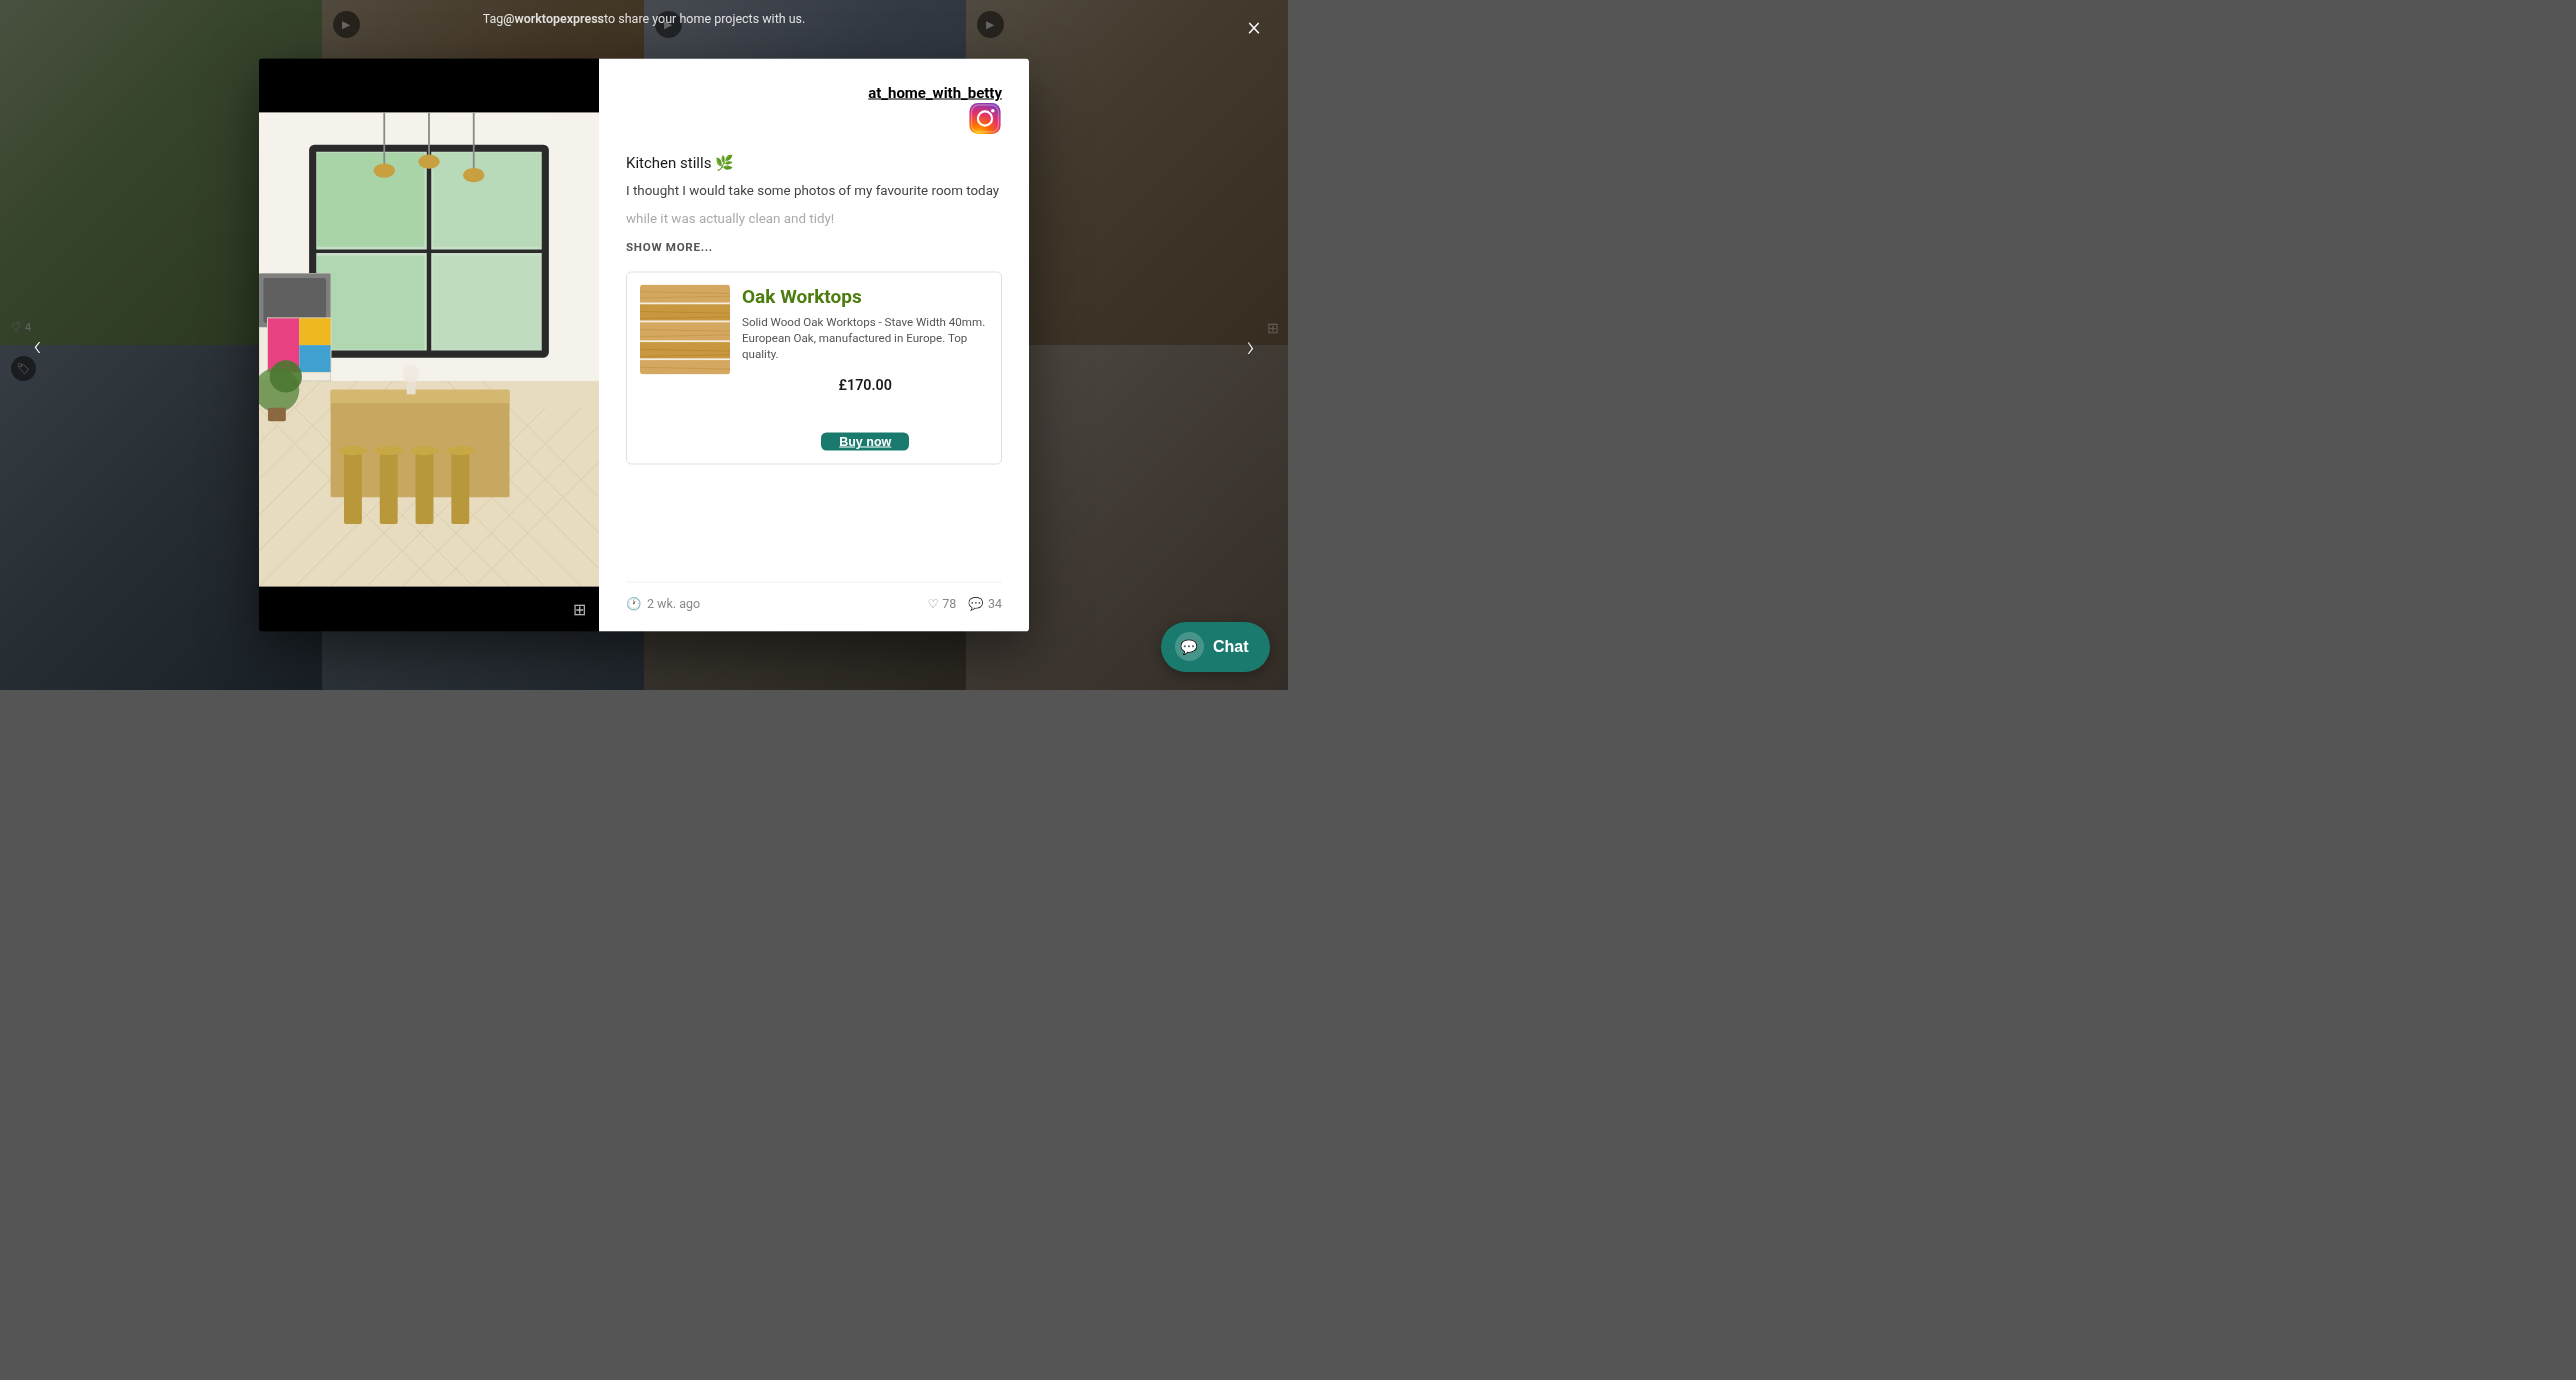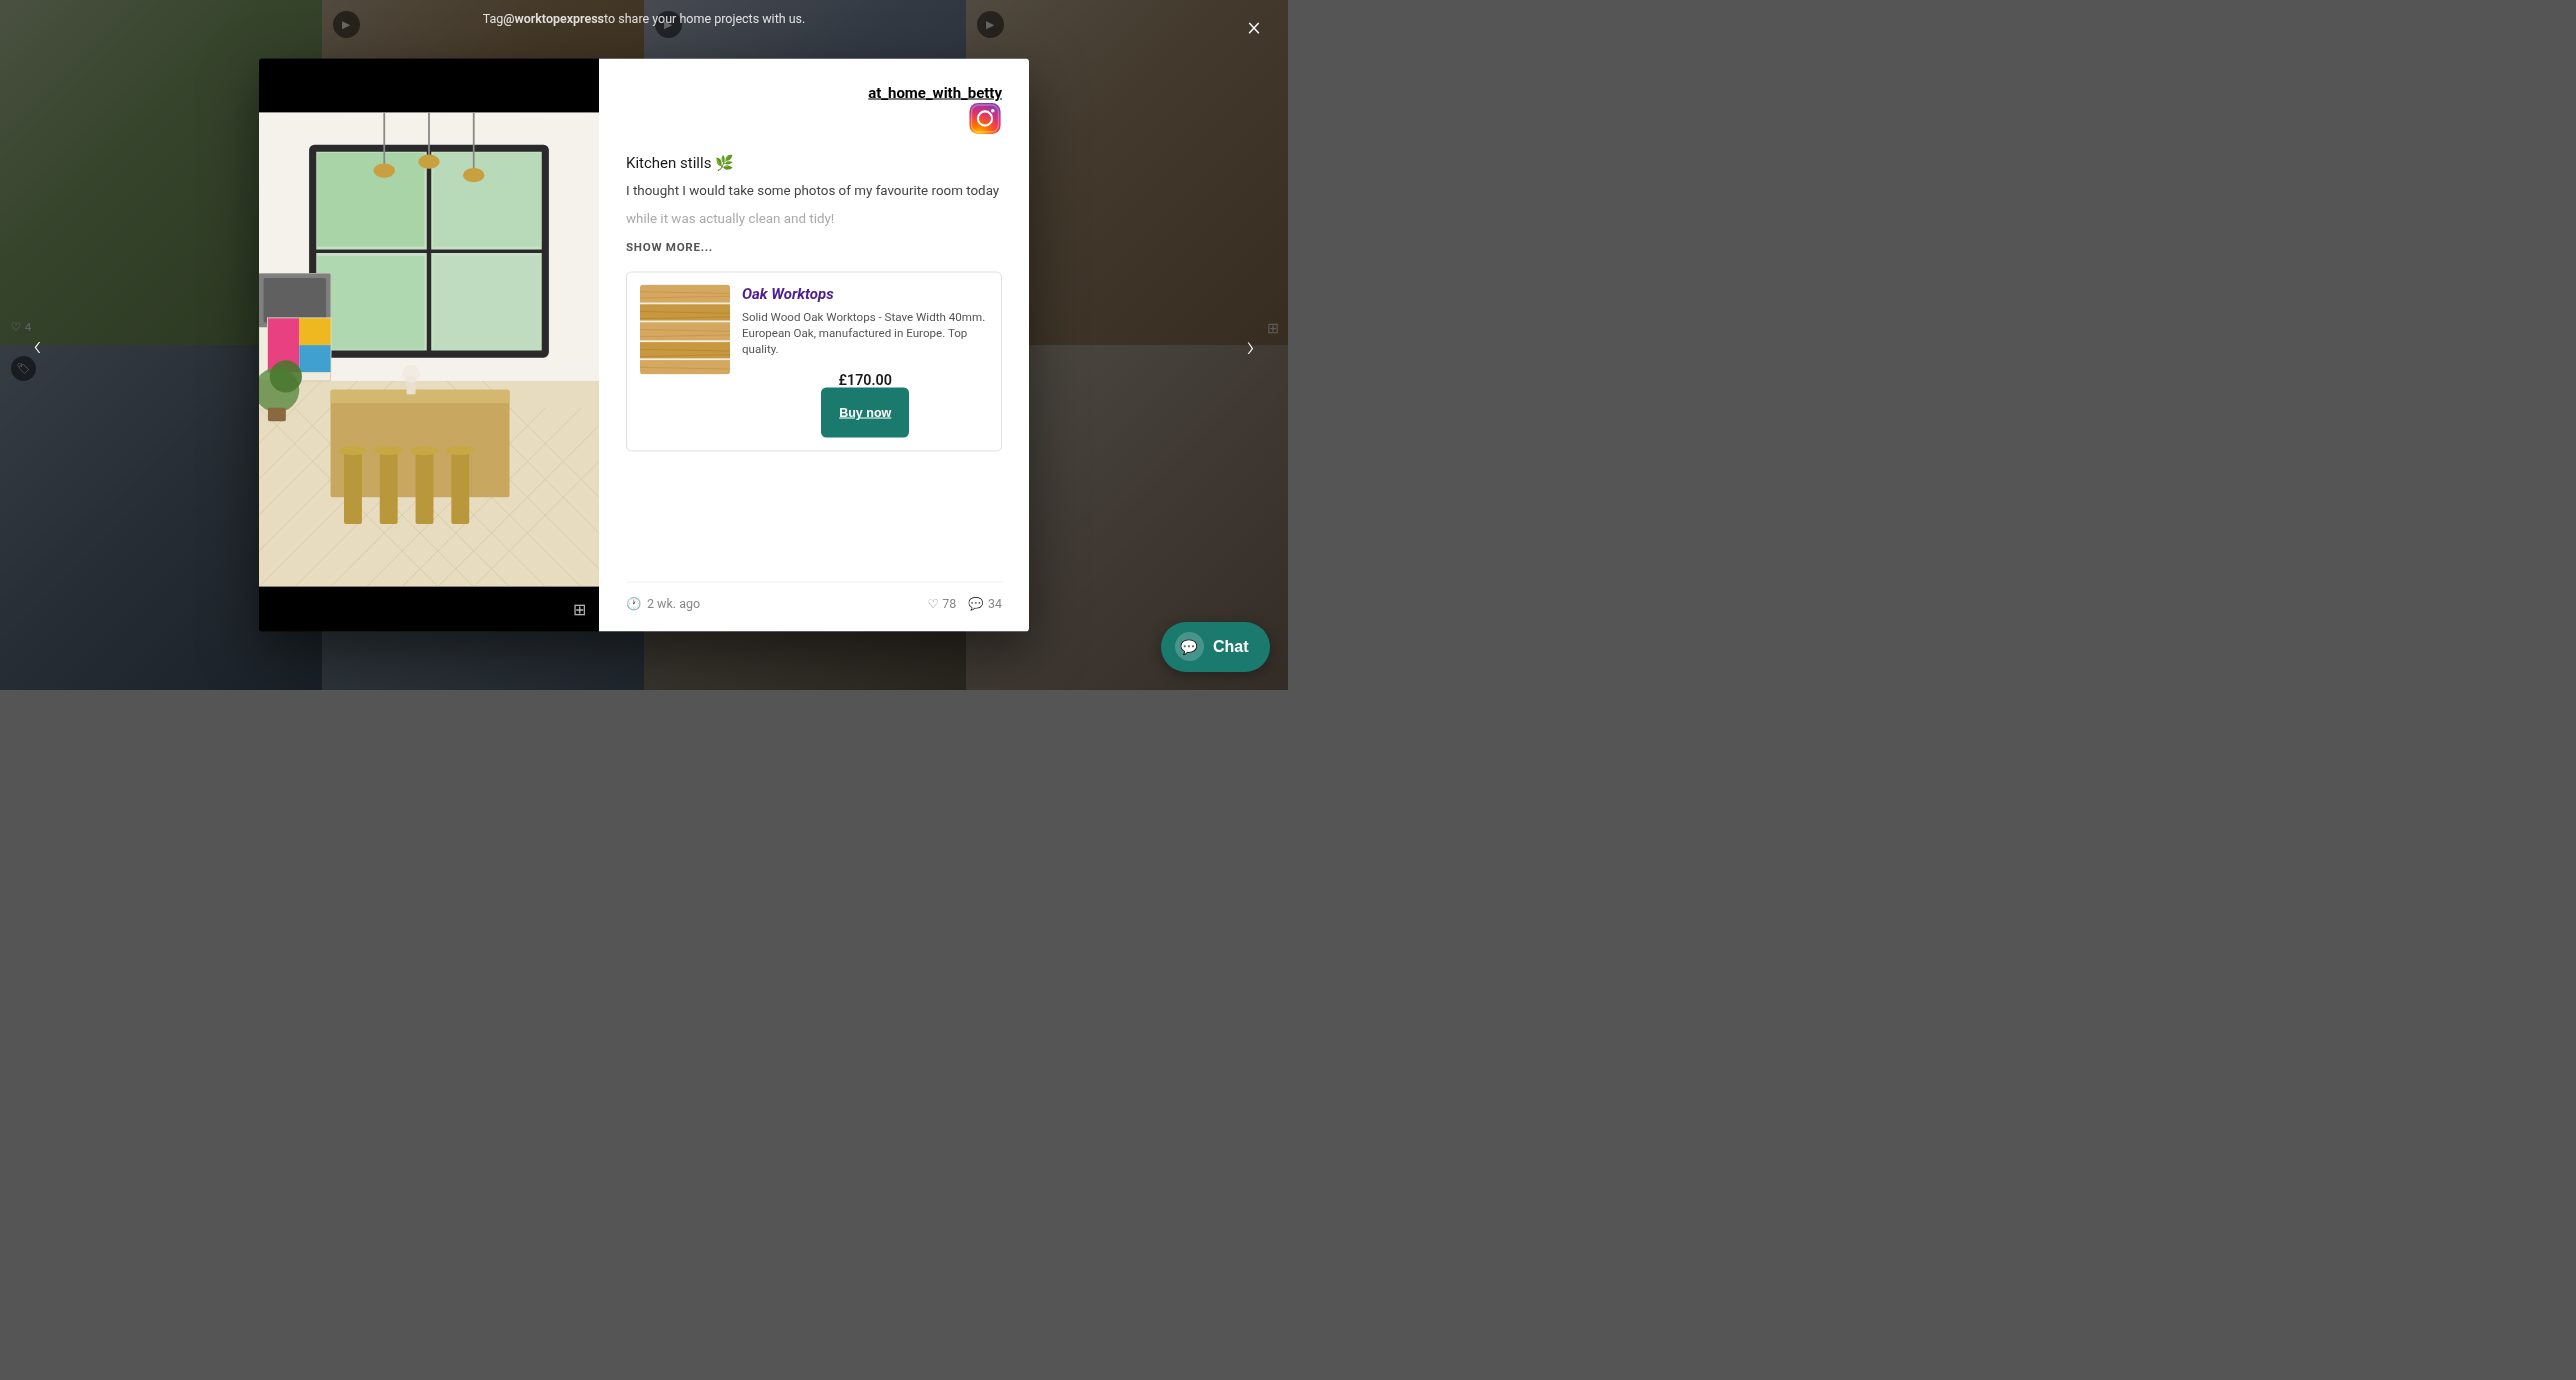--- a/index.html
+++ b/index.html
@@ -312,25 +312,24 @@
     .product-image-inner {
       width: 100%;
       height: 100%;
     }
 
     .product-details {
       flex: 1;
     }
 
     .product-name {
-      font-size: 15px;
+      font-size: 19px;
       font-weight: 700;
-      color: #4c1d95;
+      color: #4d7c0f;
       margin-bottom: 5.4px;
-      font-style: italic;
     }
 
     .product-desc {
       font-size: 11.6px;
       color: #555;
       line-height: 1.4;
       margin-bottom: 15px;
     }
 
     .product-footer {
@@ -344,25 +343,26 @@
       font-size: 14.3px;
       font-weight: 600;
       color: #1a1a1a;
     }
 
     .buy-now-btn {
       background: #1a7a6e;
       color: white;
       border: none;
       border-radius: 5.4px;
-      padding: 18px 18px;
+      padding: 2px 18px;
       font-size: 12.5px;
       font-weight: 700;
       text-decoration: underline;
       cursor: pointer;
+      margin-top: 40px;
     }
 
     
     .modal-footer {
       display: flex;
       align-items: center;
       justify-content: space-between;
       margin-top: 16px;
       padding-top: 12.5px;
       border-top: 0.9px solid #f0f0f0;

